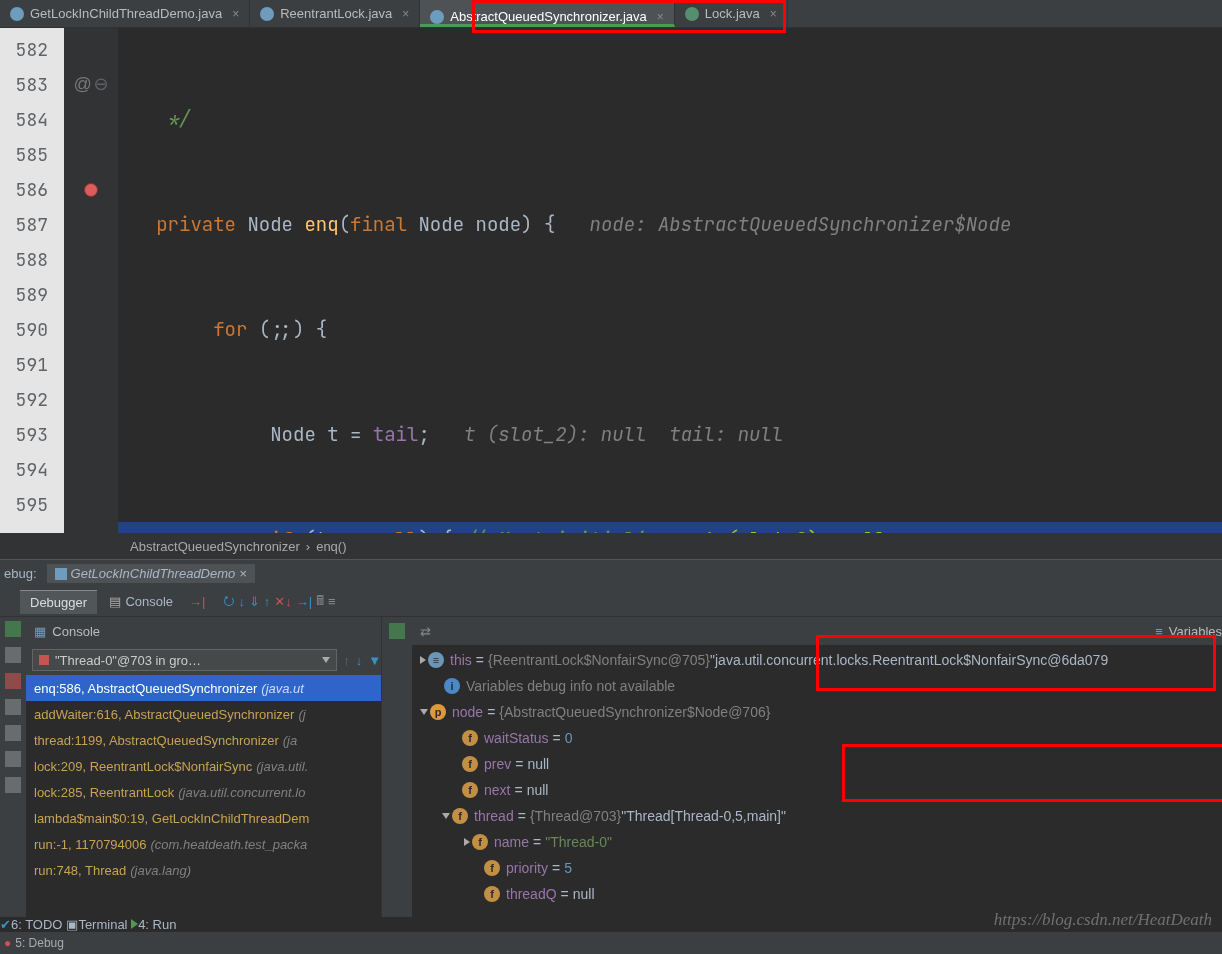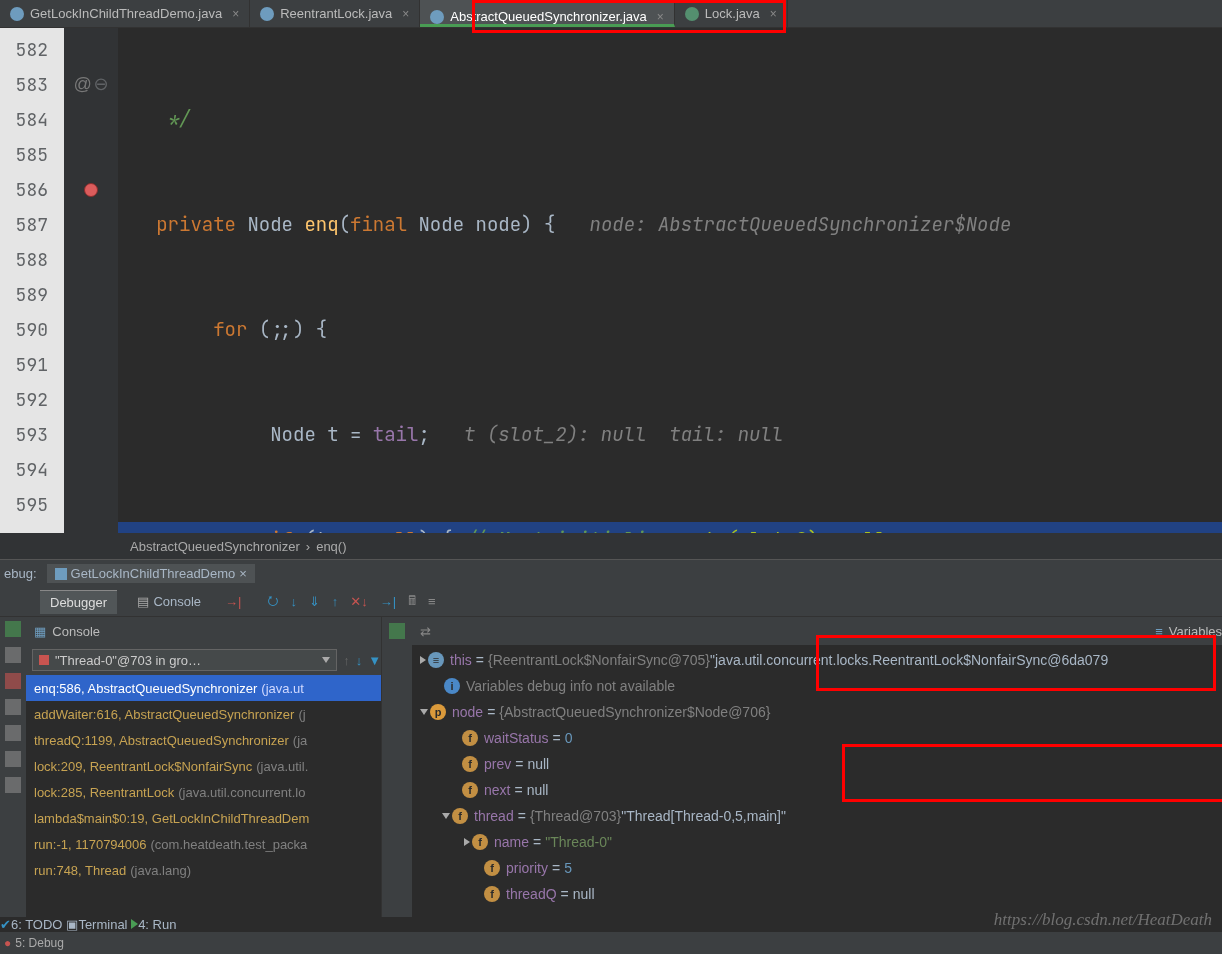--- a/index.html
+++ b/index.html
@@ -98,22 +98,22 @@
   align-items: center;
   gap: 10px;
   padding-left: 4px;
   border-top: 1px solid #555;
 }
 .debug-tabs {
   background: #3c3f41;
   height: 30px;
   display: flex;
   align-items: center;
-  padding-left: 40px;
-  gap: 12px;
+  padding-left: 20px;
+  gap: 4px;
   border-bottom: 1px solid #323232;
 }
 .dtab { padding: 4px 10px; background: #515658; color: #ddd; border-top:1px solid #888;}
 .panels {
   display: flex;
   height: 300px;
   background: #2b2b2b;
 }
 .toolcol { width: 26px; background: #3c3f41; display:flex; flex-direction:column; gap:10px; padding-top:4px; align-items:center;}
 .toolcol div { width:16px; height:16px; opacity:0.6; background:#888;}
@@ -122,21 +122,21 @@
   border-right: 1px solid #323232;
   display:flex;
   flex-direction:column;
 }
 .phdr { background:#3c3f41; height:28px; display:flex; align-items:center; padding-left:8px; gap:6px; color:#bbb; font-size:13px;}
 .fsel { background:#3c3f41; height:30px; display:flex; align-items:center; padding-left:6px; gap:6px;}
 .fsel .combo { background:#45494a; border:1px solid #646464; height:22px; flex:1; display:flex; align-items:center; padding:0 6px; color:#ccc; font-size:13px;}
 .flist { flex:1; overflow:hidden;}
 .fitem { height:26px; display:flex; align-items:center; padding-left:8px; font-size:13px; color:#c7a352; overflow:hidden; white-space:nowrap;}
 .fitem.sel { background:#2f65ca; color:#fff;}
-.fitem .fgrey { color:#808080; margin-left:4px;}
+.fitem .fgrey { color:#808080; font-style:italic; margin-left:4px;}
 .fitem.sel .fgrey { color:#d0d9ff;}
 .midtool { width: 30px; background:#3c3f41; display:flex; flex-direction:column; gap:10px; padding-top:6px; align-items:center;}
 .midtool div { width:16px; height:16px; opacity:0.6;}
 .vars { flex:1; display:flex; flex-direction:column; position:relative;}
 .vlist { flex:1; padding-top:2px; overflow:hidden;}
 .vline { height:26px; display:flex; align-items:center; font-size:14px; white-space:nowrap;}
 .arrow { width:14px; display:inline-block; color:#aaa; text-align:center;}
 .iicon { width:16px; height:16px; border-radius:50%; display:inline-flex; align-items:center; justify-content:center; font-size:11px; font-weight:bold; margin:0 6px 0 2px; color:#2b2b2b;}
 .ic-p { background:#db9a3b;}
 .ic-f { background:#c28f43;}
@@ -242,21 +242,21 @@
 </div>
 
 <div class="breadcrumb">
   <span>AbstractQueuedSynchronizer</span>
   <span>›</span>
   <span>enq()</span>
 </div>
 
 <div class="debug-hdr">
   <span>ebug:</span>
-  <span style="display:flex;align-items:center;gap:4px;background:#4e5254;padding:2px 8px;">
+  <span style="display:flex;align-items:center;gap:4px;background:#4e5254;padding:2px 8px;font-style:italic;">
     <span style="width:12px;height:12px;background:#6e9cbe;display:inline-block"></span>
     <span>GetLockInChildThreadDemo</span>
     <span class="close">×</span>
   </span>
 </div>
 
 <div class="debug-tabs">
   <span class="dtab">Debugger</span>
   <span style="display:flex;align-items:center;gap:4px;padding:0 8px;">
       <span style="color:#aaa">▤</span>
@@ -301,21 +301,21 @@
     <div class="flist">
       <div class="fitem sel">
           <span>enq:586, AbstractQueuedSynchronizer</span>
           <span class="fgrey">(java.ut</span>
         </div>
       <div class="fitem">
           <span>addWaiter:616, AbstractQueuedSynchronizer</span>
           <span class="fgrey">(j</span>
         </div>
       <div class="fitem">
-          <span>threadQ:1199, AbstractQueuedSynchronizer</span>
+          <span>thread:1199, AbstractQueuedSynchronizer</span>
           <span class="fgrey">(ja</span>
         </div>
       <div class="fitem">
           <span>lock:209, ReentrantLock$NonfairSync</span>
           <span class="fgrey">(java.util.</span>
         </div>
       <div class="fitem">
           <span>lock:285, ReentrantLock</span>
           <span class="fgrey">(java.util.concurrent.lo</span>
         </div>

